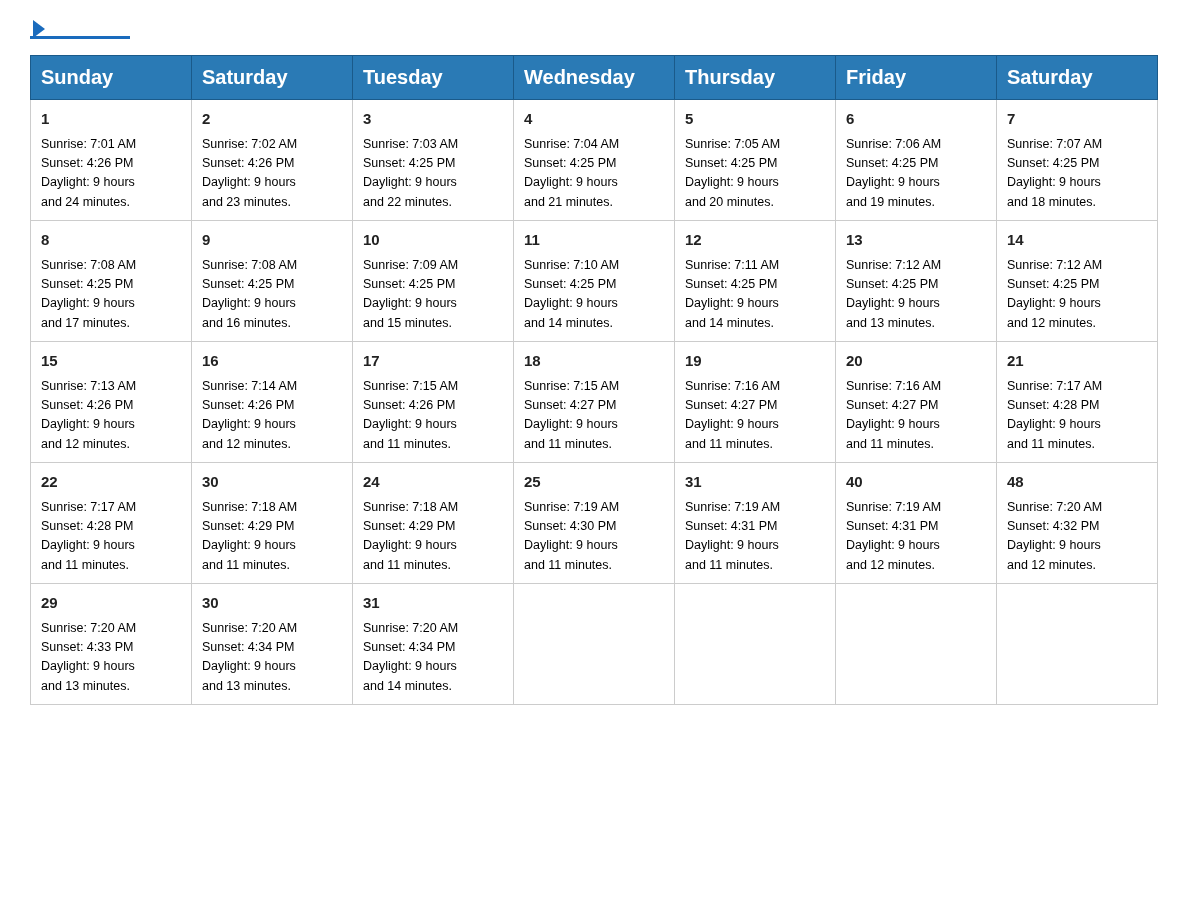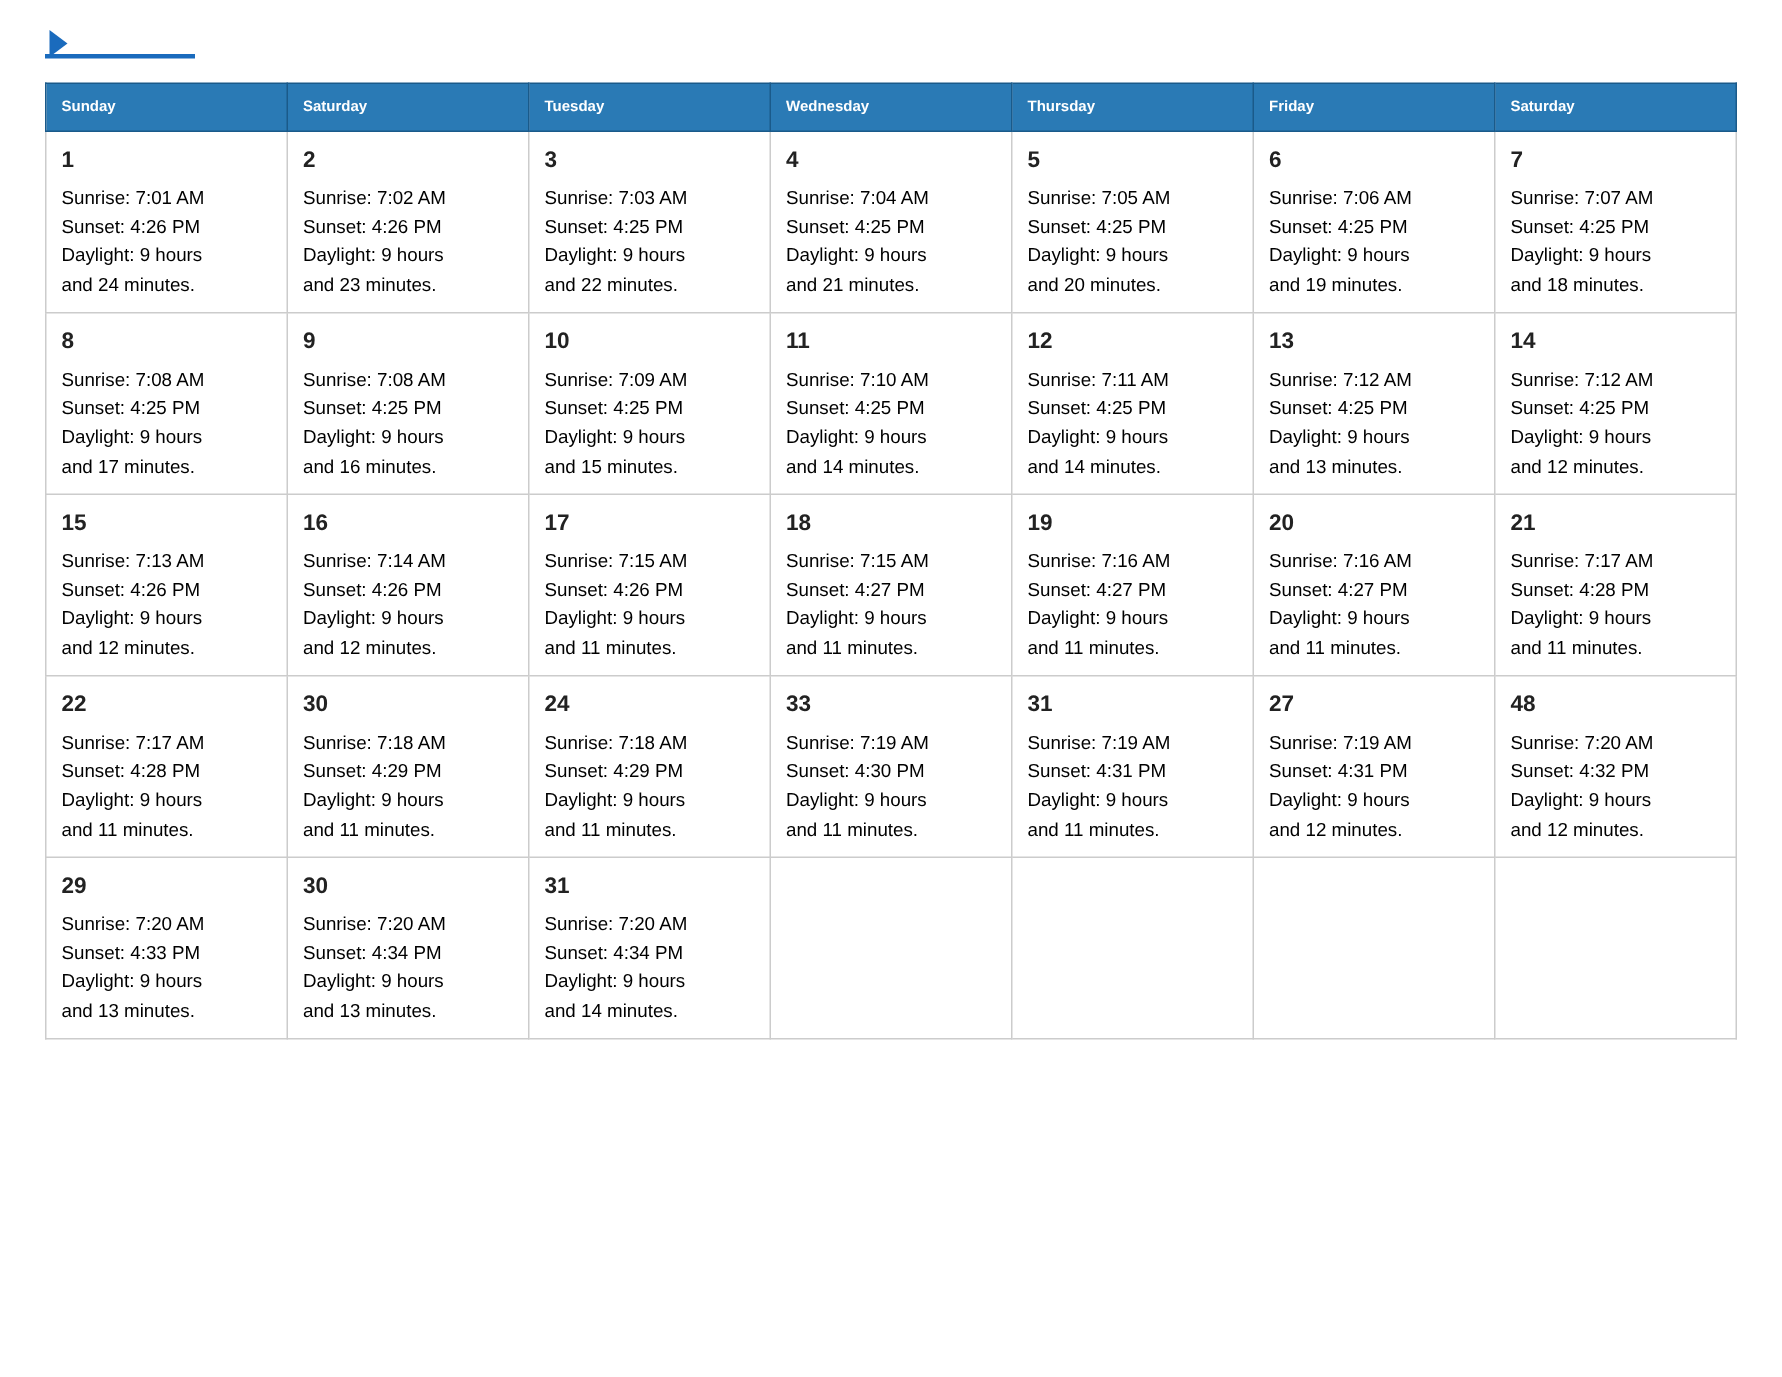--- a/index.html
+++ b/index.html
@@ -37,21 +37,21 @@
       margin-top: 4px;
     }
     .calendar {
       width: 100%;
       border-collapse: collapse;
       border: 1px solid #999;
     }
     .calendar thead tr th {
       background-color: #2a7ab5;
       color: #fff;
-      font-size: 10px;
+      font-size: 20px;
       font-weight: bold;
       padding: 10px 10px;
       text-align: left;
       border: 1px solid #1a5a8a;
     }
     .calendar tbody tr td {
       vertical-align: top;
       padding: 8px 10px;
       border: 1px solid #ccc;
       width: 14.28%;
@@ -225,29 +225,29 @@
         </td>
         <td>
           <span class="day-num">30</span>
           <div class="day-info">Sunrise: 7:18 AM<br>Sunset: 4:29 PM<br>Daylight: 9 hours<br>and 11 minutes.</div>
         </td>
         <td>
           <span class="day-num">24</span>
           <div class="day-info">Sunrise: 7:18 AM<br>Sunset: 4:29 PM<br>Daylight: 9 hours<br>and 11 minutes.</div>
         </td>
         <td>
-          <span class="day-num">33</span>
+          <span class="day-num">25</span>
           <div class="day-info">Sunrise: 7:19 AM<br>Sunset: 4:30 PM<br>Daylight: 9 hours<br>and 11 minutes.</div>
         </td>
         <td>
           <span class="day-num">31</span>
           <div class="day-info">Sunrise: 7:19 AM<br>Sunset: 4:31 PM<br>Daylight: 9 hours<br>and 11 minutes.</div>
         </td>
         <td>
-          <span class="day-num">27</span>
+          <span class="day-num">40</span>
           <div class="day-info">Sunrise: 7:19 AM<br>Sunset: 4:31 PM<br>Daylight: 9 hours<br>and 12 minutes.</div>
         </td>
         <td>
           <span class="day-num">48</span>
           <div class="day-info">Sunrise: 7:20 AM<br>Sunset: 4:32 PM<br>Daylight: 9 hours<br>and 12 minutes.</div>
         </td>
       </tr>
       <tr>
         <td>
           <span class="day-num">29</span>

